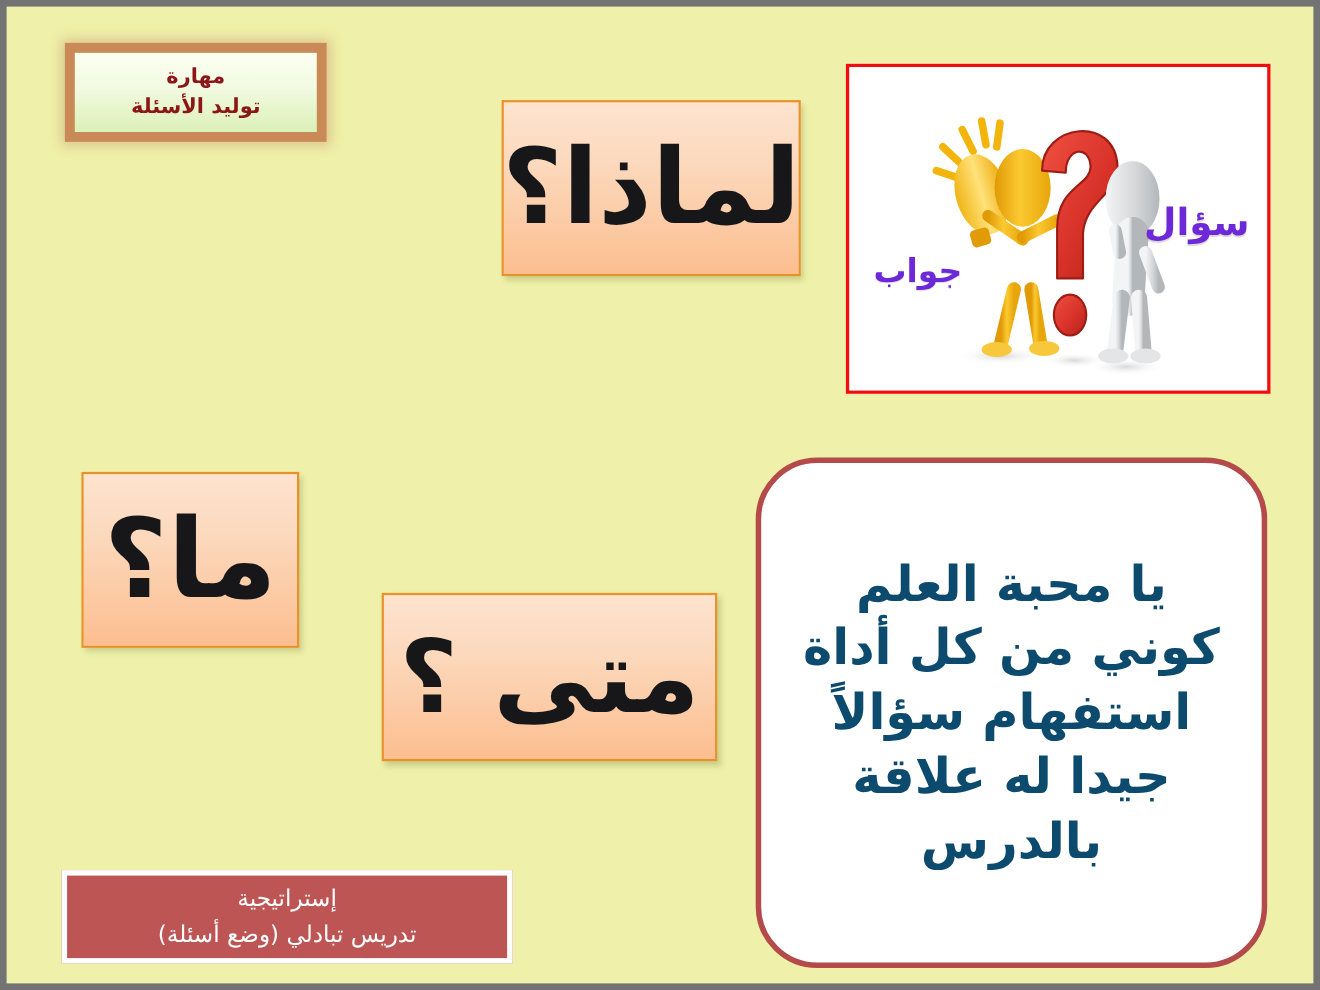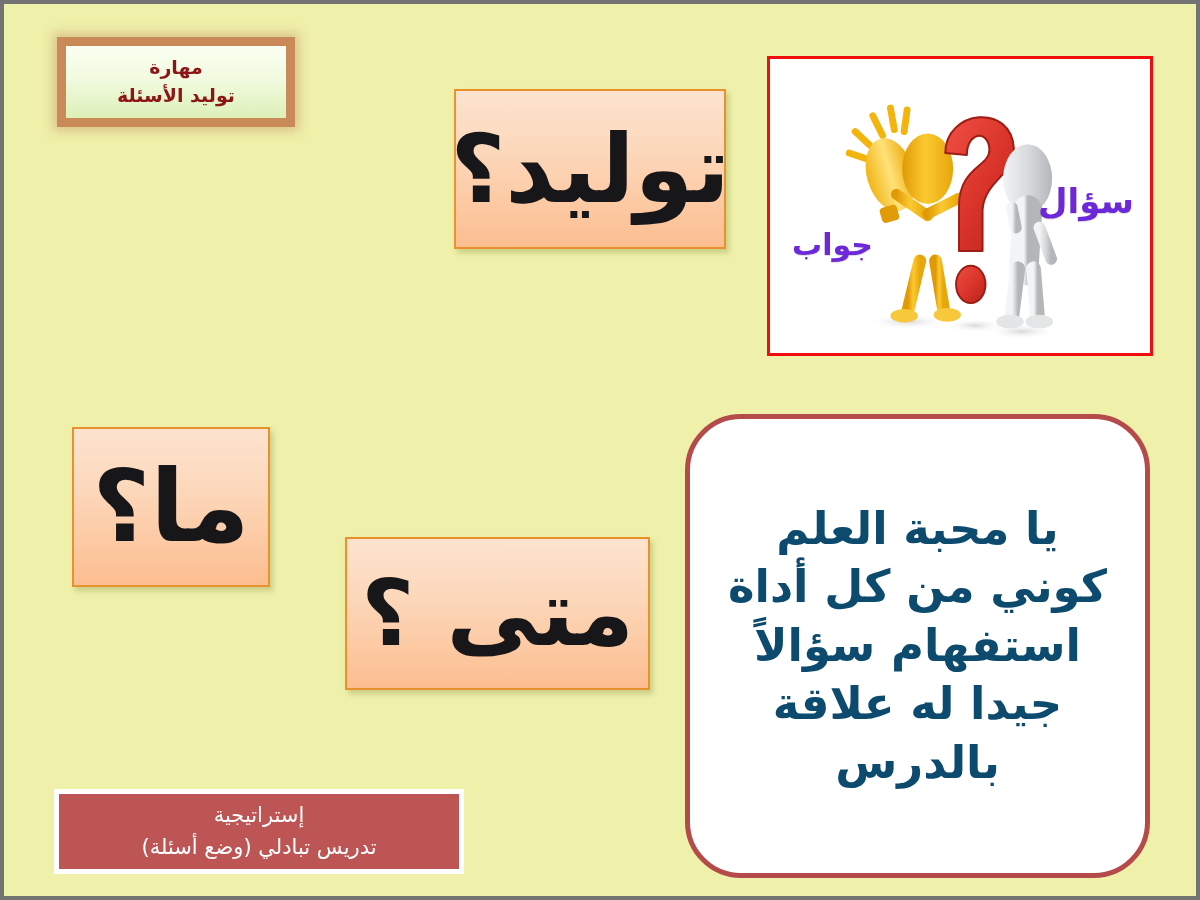--- a/index.html
+++ b/index.html
@@ -7,21 +7,21 @@
     margin: 0;
     padding: 0;
     background: #ffffff;
   }
   #slide {
     position: relative;
     width: 1200px;
     height: 900px;
     background: #eff0a9;
     box-sizing: border-box;
-    border: 4px solid #737373;
+    border: 6px solid #737373;
     overflow: hidden;
     font-family: "DejaVu Sans", "Liberation Sans", sans-serif;
     margin-left: 20px;
   }
 
   
   .skill-badge {
     position: absolute;
     left: 53px;
     top: 33px;
@@ -156,21 +156,21 @@
 <body>
 
 <div id="slide">
 
   <div class="skill-badge">
     <div class="txt">مهارة
 توليد الأسئلة</div>
   </div>
 
   <div class="qcard" id="q-why">
-    <div class="txt">توليد؟</div>
+    <div class="txt">لماذا؟</div>
   </div>
 
 
 
   <div class="qcard" id="q-when">
     <div class="txt">متى ؟</div>
   </div>
 
   <div class="qcard" id="q-what">
     <div class="txt">ما؟</div>

